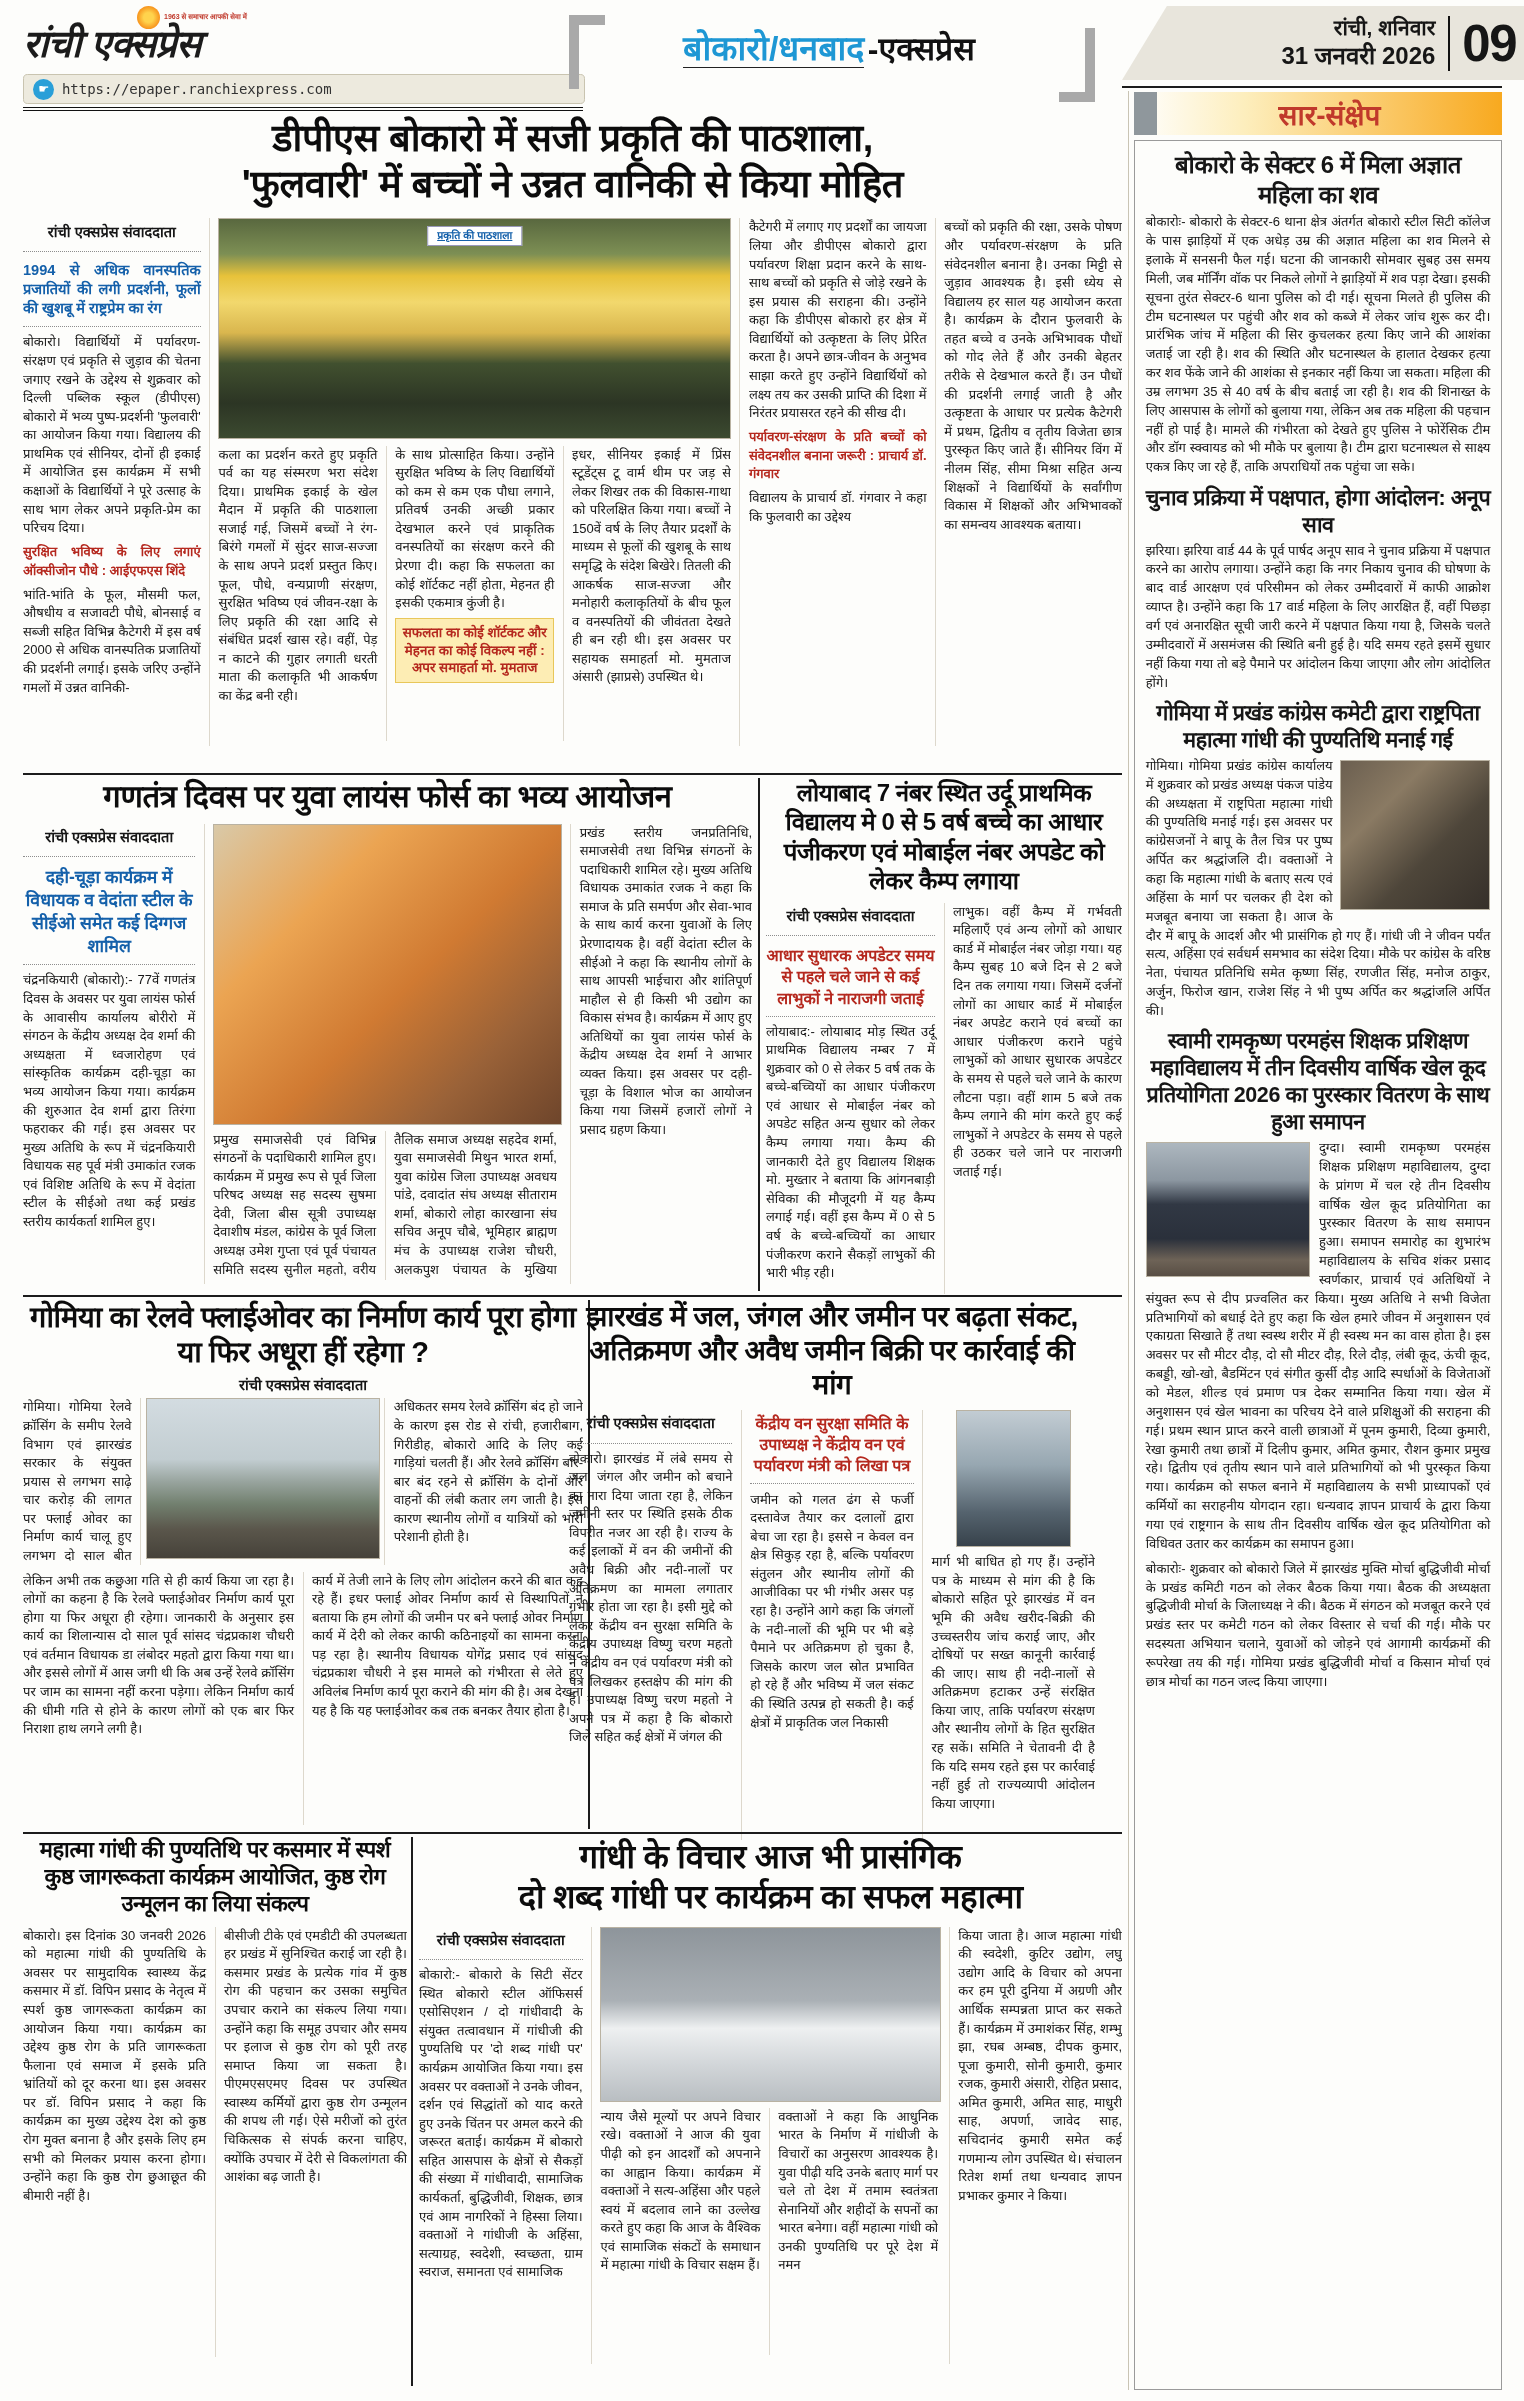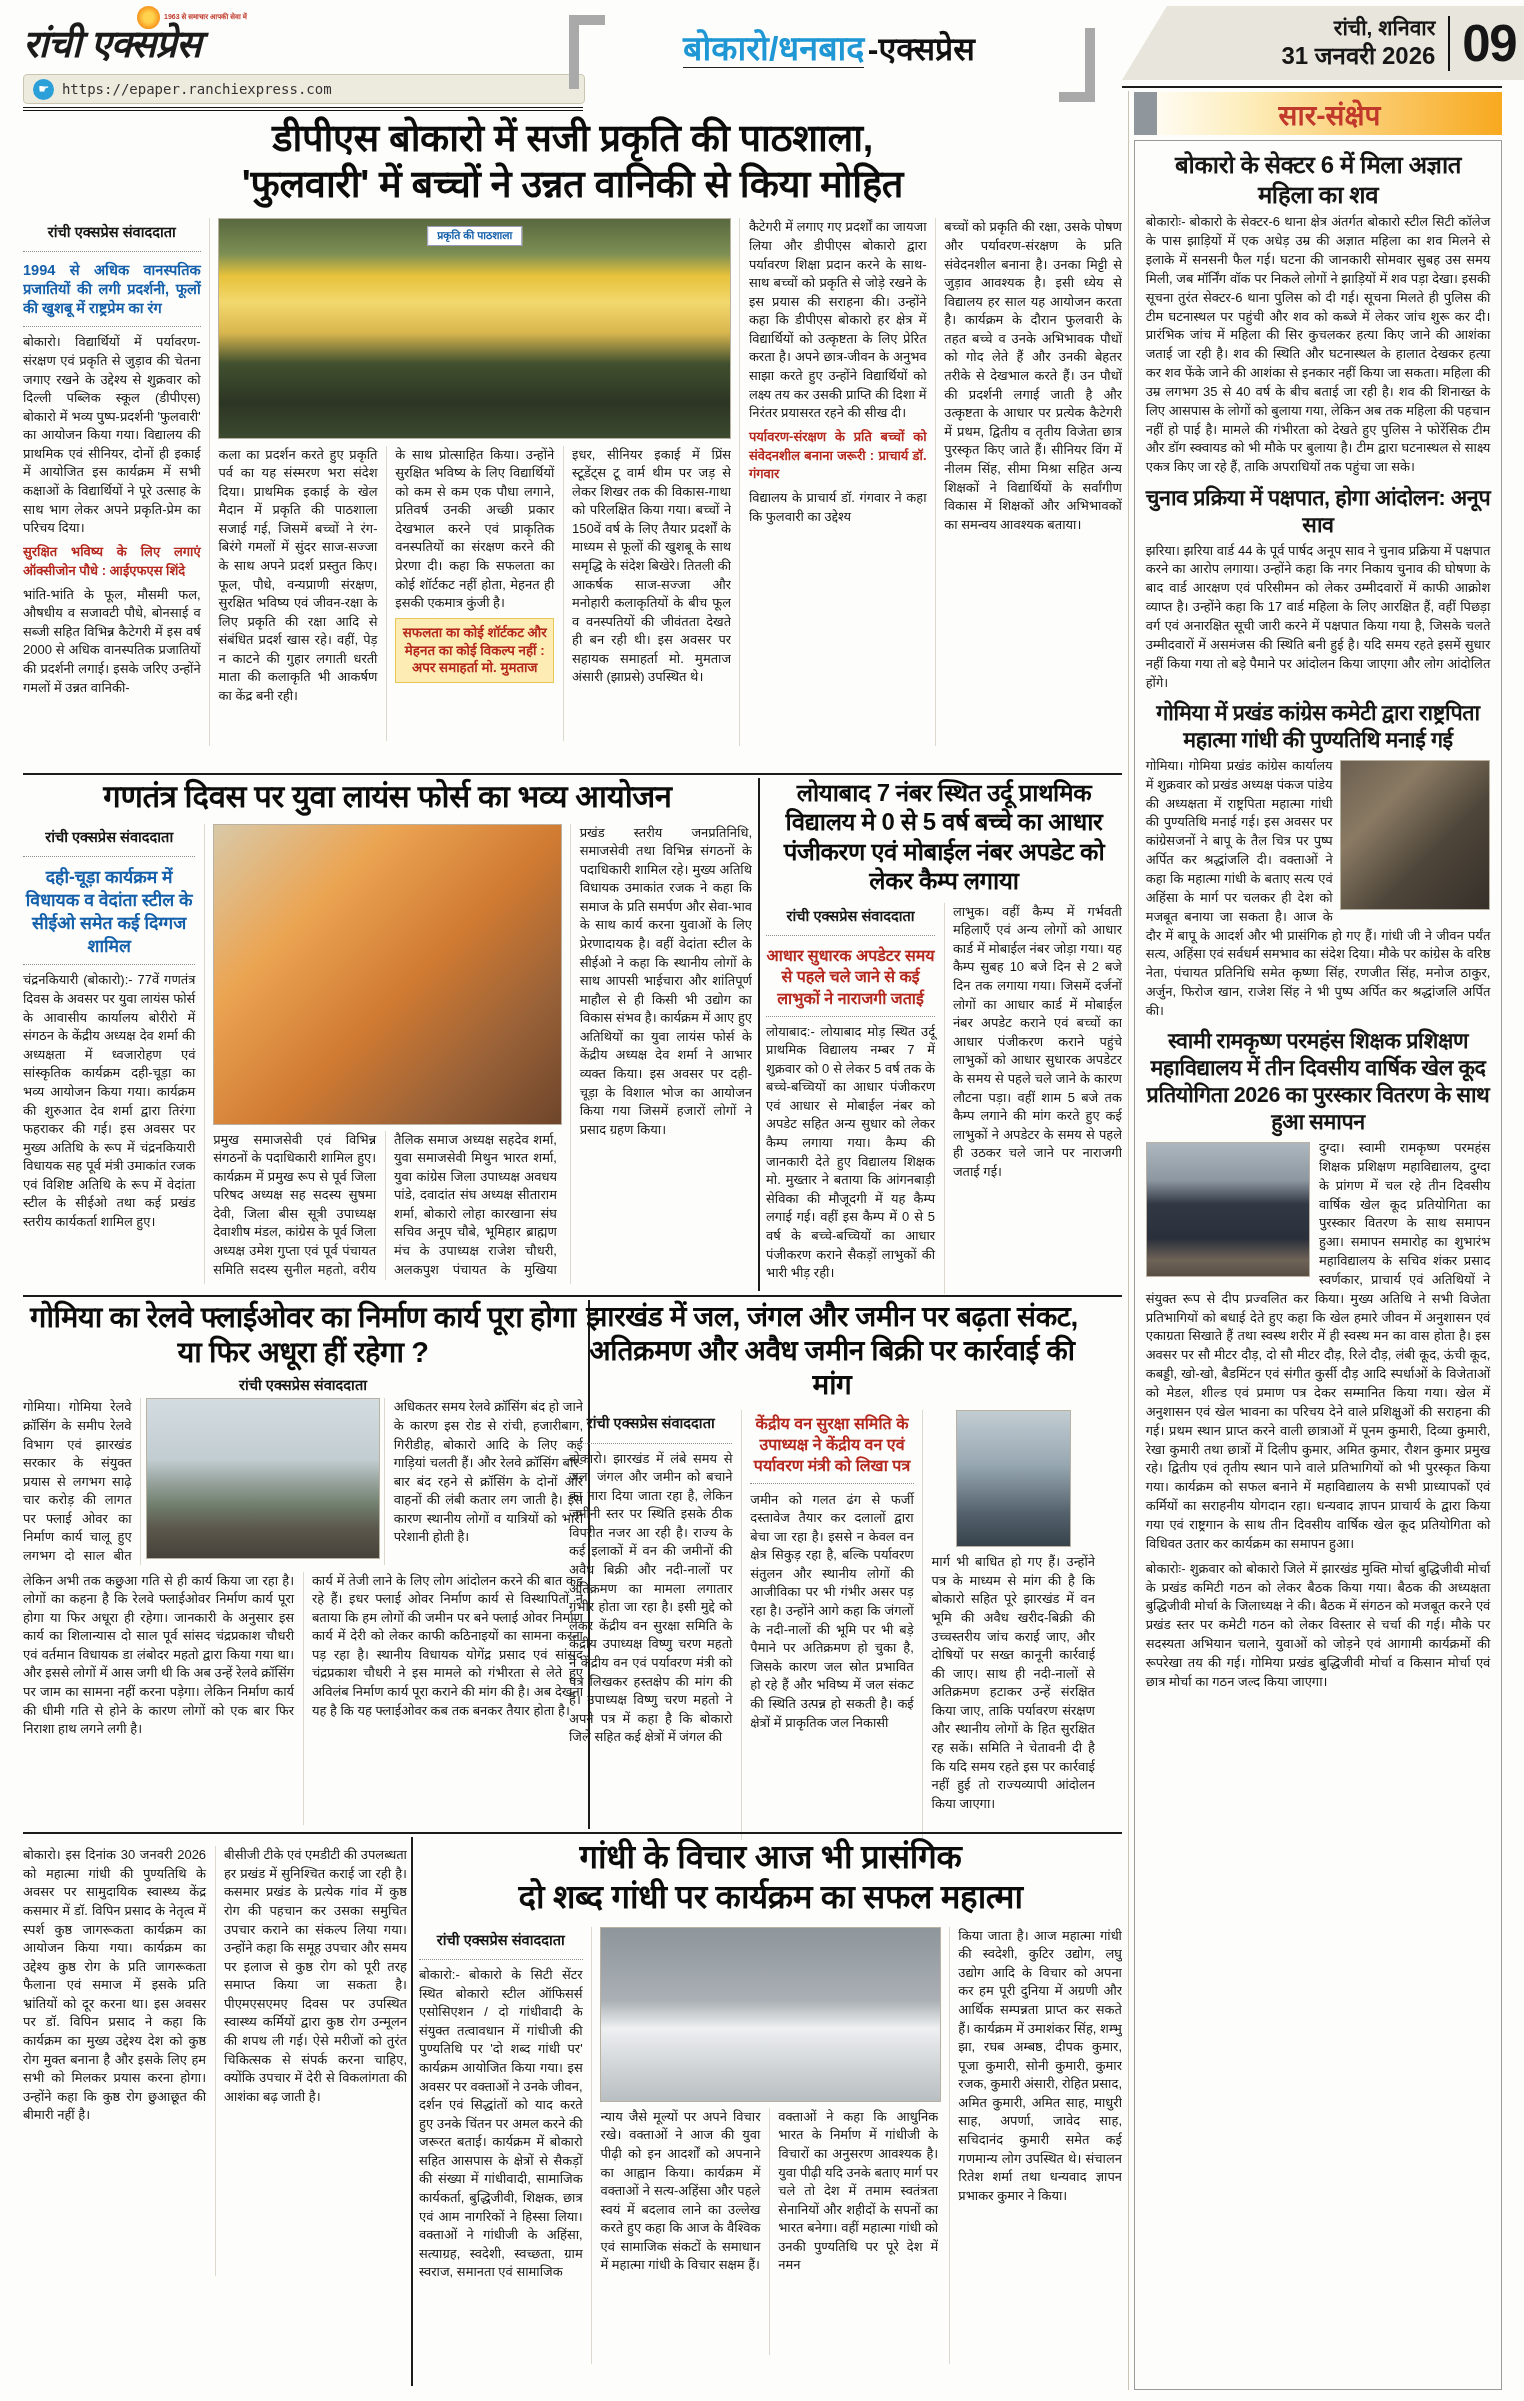--- a/index.html
+++ b/index.html
@@ -53,21 +53,21 @@
   .sarhead .t{flex:1;text-align:center;color:#c0392b;font-weight:900;font-size:28px;}
   .sidebox{border:1.5px solid #9a9a9a;padding:9.2px 10.7px;box-sizing:border-box;overflow:hidden;}
   .sidebox h3{margin:7.7px 0 3.1px;font-size:21.5px;line-height:1.25;text-align:center;letter-spacing:-0.4px;}
   .sidebox h3.first{margin-top:0;font-size:24px;}
   .sidebox p{margin:0 0 6.1px;font-size:13px;line-height:1.45;text-align:justify;}
   .ph-r{float:right;margin:3.1px 0 4.6px 7.7px;}
   .ph-l{float:left;margin:3.1px 9.2px 4.6px 0;}
   
   .ph-lead{background:linear-gradient(180deg,#59683f 0%,#7d8f54 16%,#e7c23a 26%,#f2d86d 38%,#d9b64e 52%,#41502f 66%,#2c3524 84%,#3c4a30 100%);position:relative;}
   .ph-lead .banner{position:absolute;top:6.1px;left:50%;transform:translateX(-50%);background:#fff;
-        color:#1460aa;font-weight:bold;font-size:10.7px;padding:1.5px 9.2px;border:0.8px solid #99b;}
+        color:#1460aa;font-weight:bold;font-size:10.7px;padding:1.5px 9.2px;border:0.8px solid #99b;text-decoration:underline;}
   .ph-lions{background:linear-gradient(135deg,#d9c9a8 0%,#eba452 28%,#d07a32 55%,#9a6238 78%,#6e452b 100%);}
   .ph-fly{background:linear-gradient(180deg,#d3dce1 0%,#c2cdd1 38%,#98a49e 52%,#72806f 66%,#5a564b 82%,#46423a 100%);}
   .ph-man{background:linear-gradient(180deg,#c2ccd3 0%,#97a7b1 40%,#55636e 75%,#37424b 100%);}
   .ph-banner{background:linear-gradient(180deg,#8e959b 0%,#aab0b5 42%,#eef0f1 58%,#d3d7da 78%,#b9bec2 100%);}
   .ph-crowd{background:linear-gradient(135deg,#6b5f50 0%,#8a7a63 30%,#4e463a 62%,#36302a 100%);}
   .ph-group{background:linear-gradient(180deg,#adb7bf 0%,#8c97a1 28%,#313844 46%,#2a303b 72%,#6e6357 88%,#584e44 100%);}
 </style>
 </head>
 <body>
 
@@ -231,20 +231,21 @@
     <div class="col" style="width:167px;">
       <div class="photo ph-man" style="width:115px;height:137px;margin:0 auto 6.1px;"></div>
       <p>मार्ग भी बाधित हो गए हैं। उन्होंने पत्र के माध्यम से मांग की है कि बोकारो सहित पूरे झारखंड में वन भूमि की अवैध खरीद-बिक्री की उच्चस्तरीय जांच कराई जाए, और दोषियों पर सख्त कानूनी कार्रवाई की जाए। साथ ही नदी-नालों से अतिक्रमण हटाकर उन्हें संरक्षित किया जाए, ताकि पर्यावरण संरक्षण और स्थानीय लोगों के हित सुरक्षित रह सकें। समिति ने चेतावनी दी है कि यदि समय रहते इस पर कार्रवाई नहीं हुई तो राज्यव्यापी आंदोलन किया जाएगा।</p>
     </div>
   </div>
 </div>
 
 <div class="abs hline" style="left:23px;top:1832px;width:1099px;"></div>
 
 <div class="abs" style="left:23px;top:1837px;width:384px;height:549px;">
+  <div class="hl" style="font-size:22px;">महात्मा गांधी की पुण्यतिथि पर कसमार में स्पर्श कुष्ठ जागरूकता कार्यक्रम आयोजित, कुष्ठ रोग उन्मूलन का लिया संकल्प</div>
   <div class="cols" style="margin-top:9.2px;height:430px;">
     <div class="col" style="width:184px;">
         <p>बोकारो। इस दिनांक 30 जनवरी 2026 को महात्मा गांधी की पुण्यतिथि के अवसर पर सामुदायिक स्वास्थ्य केंद्र कसमार में डॉ. विपिन प्रसाद के नेतृत्व में स्पर्श कुष्ठ जागरूकता कार्यक्रम का आयोजन किया गया। कार्यक्रम का उद्देश्य कुष्ठ रोग के प्रति जागरूकता फैलाना एवं समाज में इसके प्रति भ्रांतियों को दूर करना था। इस अवसर पर डॉ. विपिन प्रसाद ने कहा कि कार्यक्रम का मुख्य उद्देश्य देश को कुष्ठ रोग मुक्त बनाना है और इसके लिए हम सभी को मिलकर प्रयास करना होगा। उन्होंने कहा कि कुष्ठ रोग छुआछूत की बीमारी नहीं है।</p>
       </div>
     <div class="col" style="width:184px;">
         <p>बीसीजी टीके एवं एमडीटी की उपलब्धता हर प्रखंड में सुनिश्चित कराई जा रही है। कसमार प्रखंड के प्रत्येक गांव में कुष्ठ रोग की पहचान कर उसका समुचित उपचार कराने का संकल्प लिया गया। उन्होंने कहा कि समूह उपचार और समय पर इलाज से कुष्ठ रोग को पूरी तरह समाप्त किया जा सकता है। पीएमएसएमए दिवस पर उपस्थित स्वास्थ्य कर्मियों द्वारा कुष्ठ रोग उन्मूलन की शपथ ली गई। ऐसे मरीजों को तुरंत चिकित्सक से संपर्क करना चाहिए, क्योंकि उपचार में देरी से विकलांगता की आशंका बढ़ जाती है।</p>
       </div>
   </div>
 </div>
 

